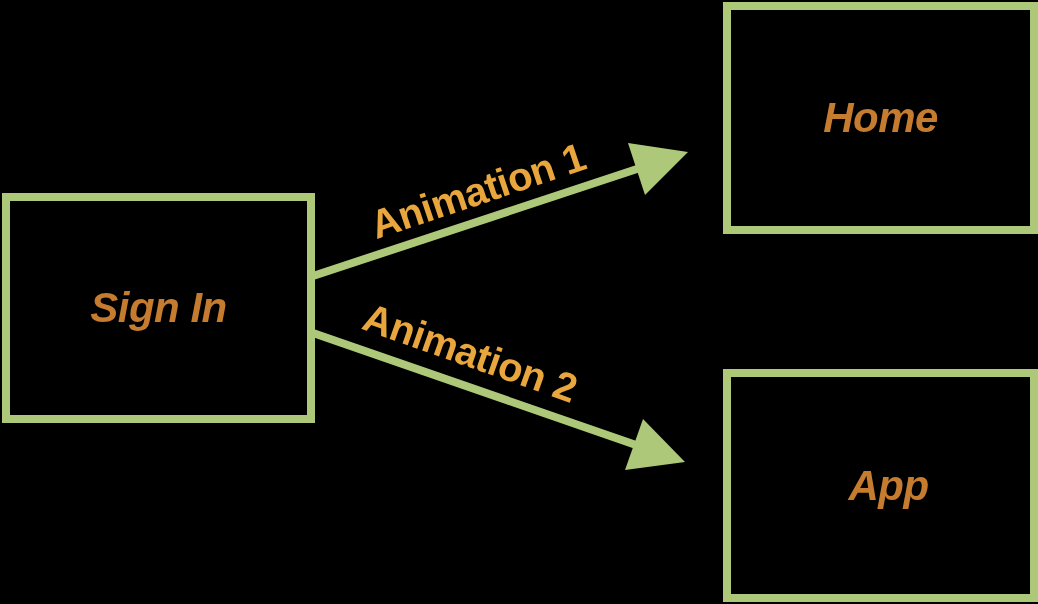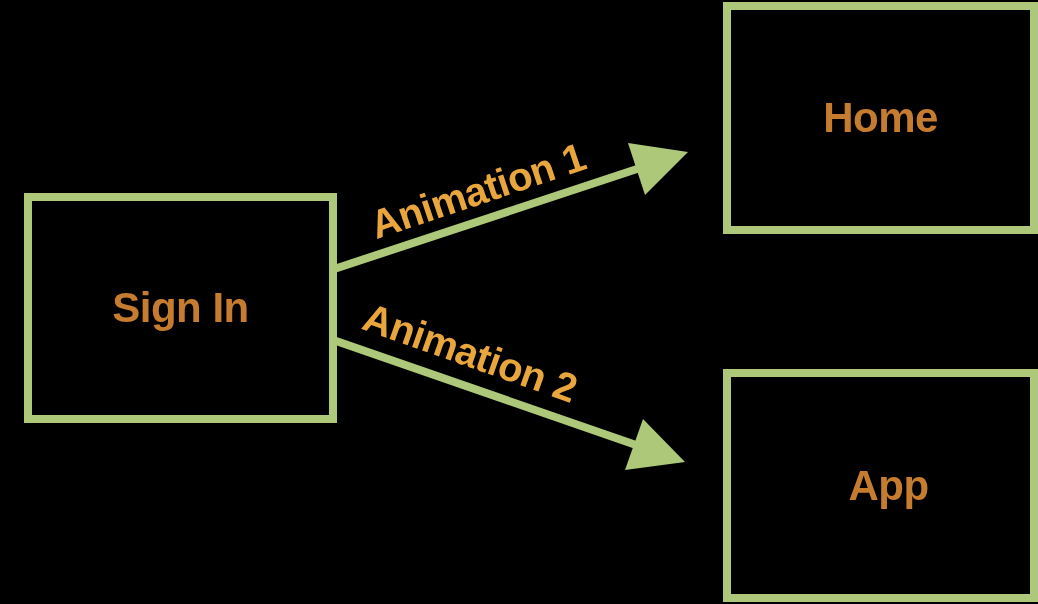--- a/index.html
+++ b/index.html
@@ -16,22 +16,23 @@
     font-family: "Liberation Sans", sans-serif;
   }
   .node {
     position: absolute;
     box-sizing: border-box;
     border: 8px solid #ADC878;
     background: #000000;
     display: flex;
     align-items: center;
     justify-content: center;
+    font-style: italic;
   }
-  .node-signin { left: 2px;   top: 193px; width: 313px; height: 230px; margin-left: 22px; }
+  .node-signin { left: 2px;   top: 193px; width: 313px; height: 230px; }
   .node-home   { left: 723px; top: 2px;   width: 315px; height: 232px; }
   .node-app    { left: 723px; top: 369px; width: 315px; height: 233px; padding-left: 16px; }
   .node-label {
     color: #C67C2E;
     font-weight: bold;
     font-size: 42px;
     letter-spacing: -0.5px;
     white-space: nowrap;
   }
   .edges-layer {

